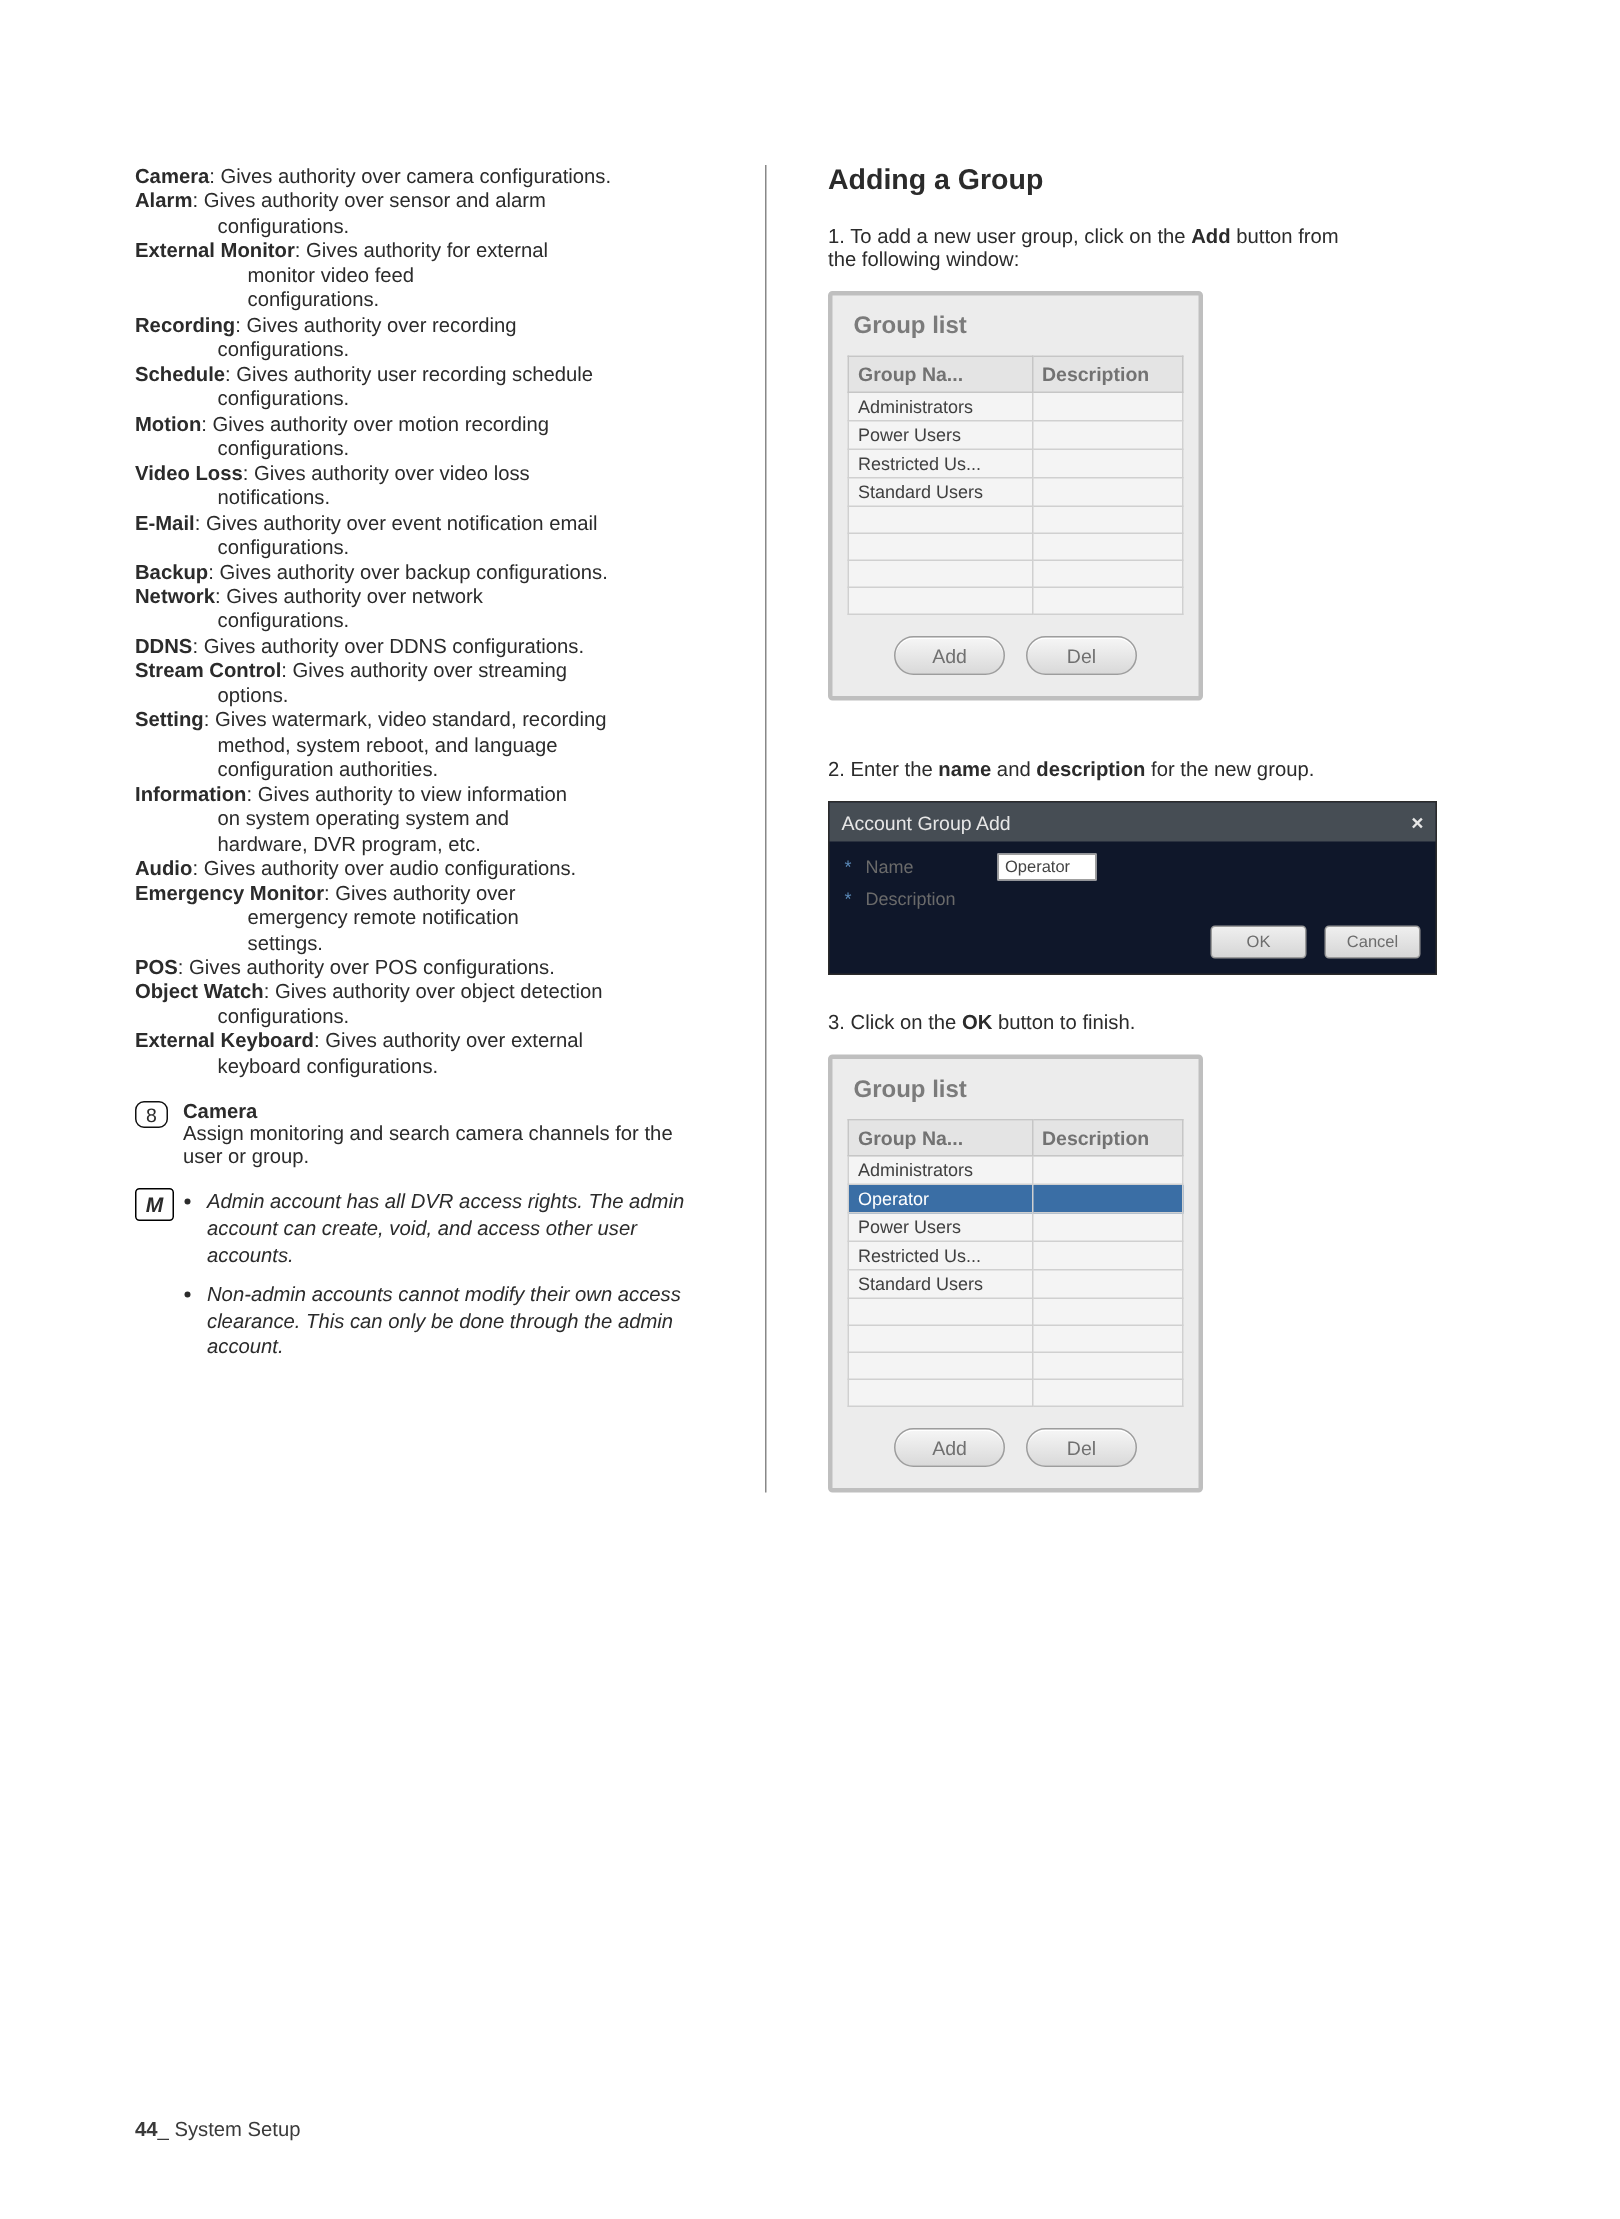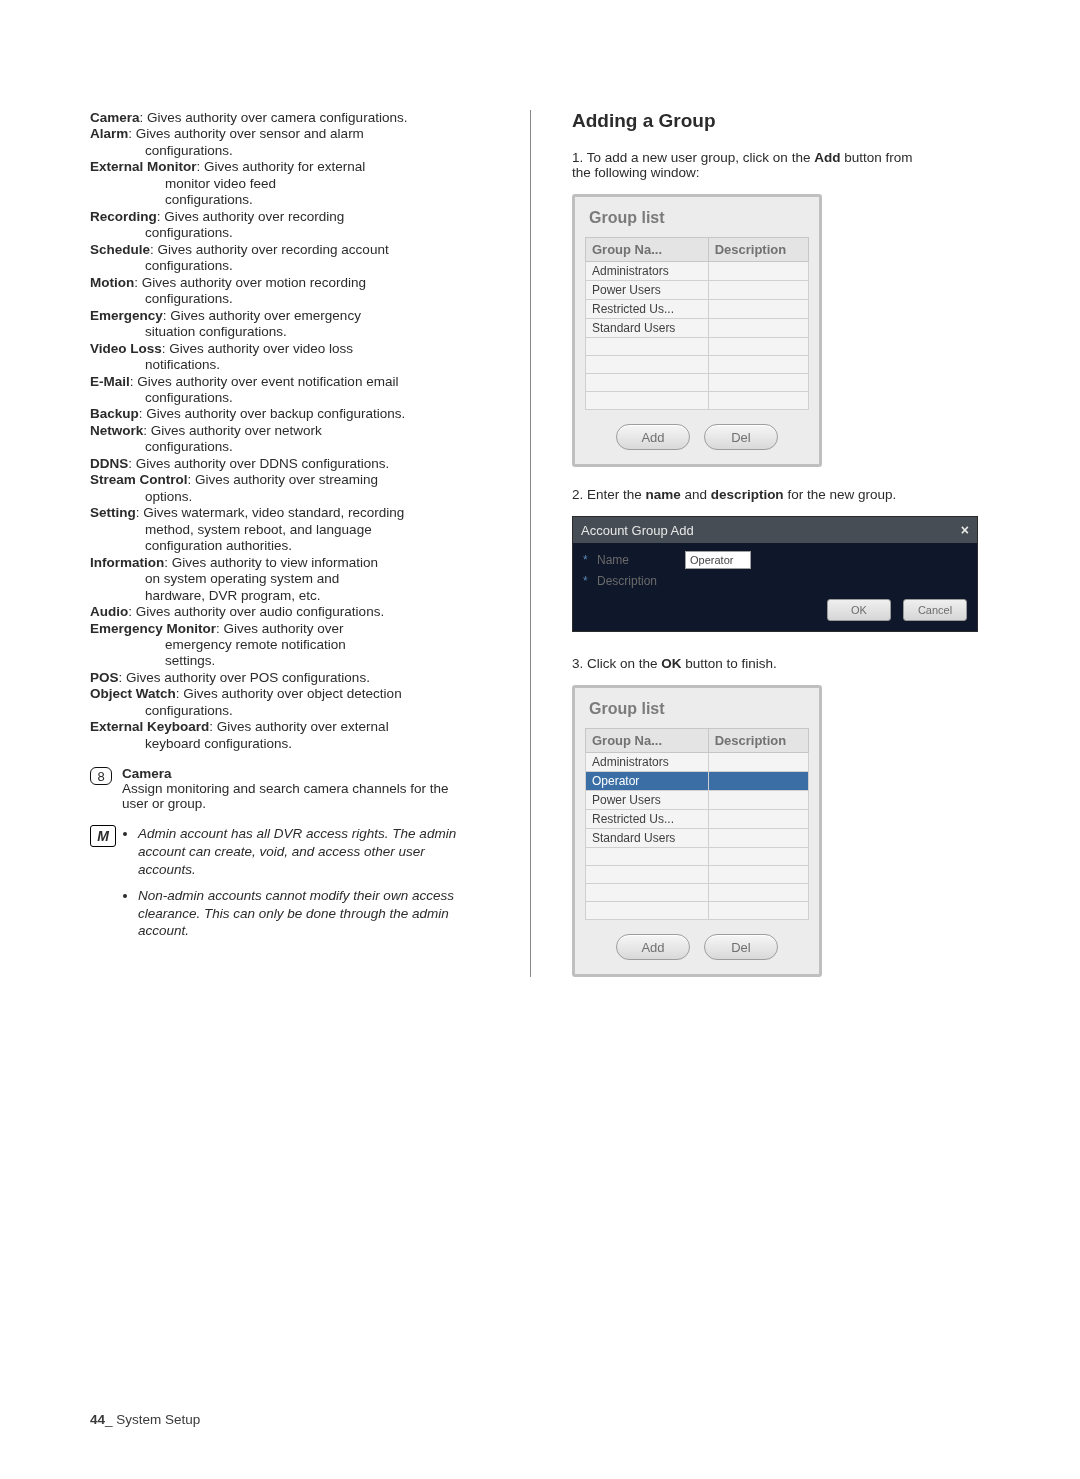--- a/index.html
+++ b/index.html
@@ -1,18 +1,18 @@
 <!DOCTYPE html>
 <html><head>
 <meta charset="utf-8">
 <style>
   * { box-sizing: border-box; margin: 0; padding: 0; }
   html, body { width: 1080px; height: 1479px; background: #fff; font-family: Arial, Helvetica, sans-serif; color: #2b2b2b; }
   .page { position: relative; width: 1080px; height: 1479px; padding: 110px 90px 0 90px; }
-  .two-col { display: flex; gap: 60px; }
+  .two-col { display: flex; gap: 40px; }
   .col-left { width: 380px; }
   .col-right { width: 400px; border-left: 1px solid #888; padding-left: 41px; }
 
   .def-list { font-size: 13.5px; line-height: 1.22; }
   .def-item { margin-bottom: 0px; }
   .def-item .term { font-weight: bold; }
   .def-cont { padding-left: 55px; }
   .def-cont.ind1 { padding-left: 75px; }
 
   .step-row { display: flex; gap: 10px; margin-top: 14px; }
@@ -49,21 +49,21 @@
   .dlg-row .ast { width: 8px; color: #5a88b6; }
   .dlg-row .lbl { width: 82px; }
   .dlg-row .inp { border: 1px solid #9f9f9f; background: #fff; height: 18px; width: 66px; padding: 0 4px; font-size: 11px; color: #444; }
   .dlg-row .inp-wide { width: 130px; background: transparent; border: none; height: 16px; }
   .dlg-btns { display: flex; justify-content: flex-end; gap: 12px; padding: 0 10px 10px 0; }
   .dbtn { width: 64px; height: 22px; background: linear-gradient(#efefef,#d6d6d6); border: 1px solid #9a9a9a; border-radius: 3px; color: #6d6d6d; font-size: 11px; display: flex; align-items: center; justify-content: center; }
 
   .footer { position: absolute; bottom: 52px; left: 90px; font-size: 13.5px; color: #3a3a3a; }
   .footer b { font-weight: bold; }
 
-  .spacer-tall { margin-top: 20px; }
+  .spacer-tall { margin-top: 38px; }
   .spacer-med { margin-top: 24px; }
 </style>
 </head>
 <body>
 
 <div class="page">
   <div class="two-col">
 
     <div class="col-left">
       <div id="defs-holder" class="def-list">
@@ -77,30 +77,26 @@
           <div class="def-item">
             <div><span class="term">External Monitor</span><span>: Gives authority for external</span></div>
             <div class="def-cont ind1">monitor video feed</div>
             <div class="def-cont ind1">configurations.</div>
           </div>
           <div class="def-item">
             <div><span class="term">Recording</span><span>: Gives authority over recording</span></div>
             <div class="def-cont">configurations.</div>
           </div>
           <div class="def-item">
-            <div><span class="term">Schedule</span><span>: Gives authority over recording account</span></div>
+            <div><span class="term">Schedule</span><span>: Gives authority user recording schedule</span></div>
             <div class="def-cont">configurations.</div>
           </div>
           <div class="def-item">
             <div><span class="term">Motion</span><span>: Gives authority over motion recording</span></div>
             <div class="def-cont">configurations.</div>
-          </div>
-          <div class="def-item">
-            <div><span class="term">Emergency</span><span>: Gives authority over emergency</span></div>
-            <div class="def-cont">situation configurations.</div>
           </div>
           <div class="def-item">
             <div><span class="term">Video Loss</span><span>: Gives authority over video loss</span></div>
             <div class="def-cont">notifications.</div>
           </div>
           <div class="def-item">
             <div><span class="term">E-Mail</span><span>: Gives authority over event notification email</span></div>
             <div class="def-cont">configurations.</div>
           </div>
           <div class="def-item">

